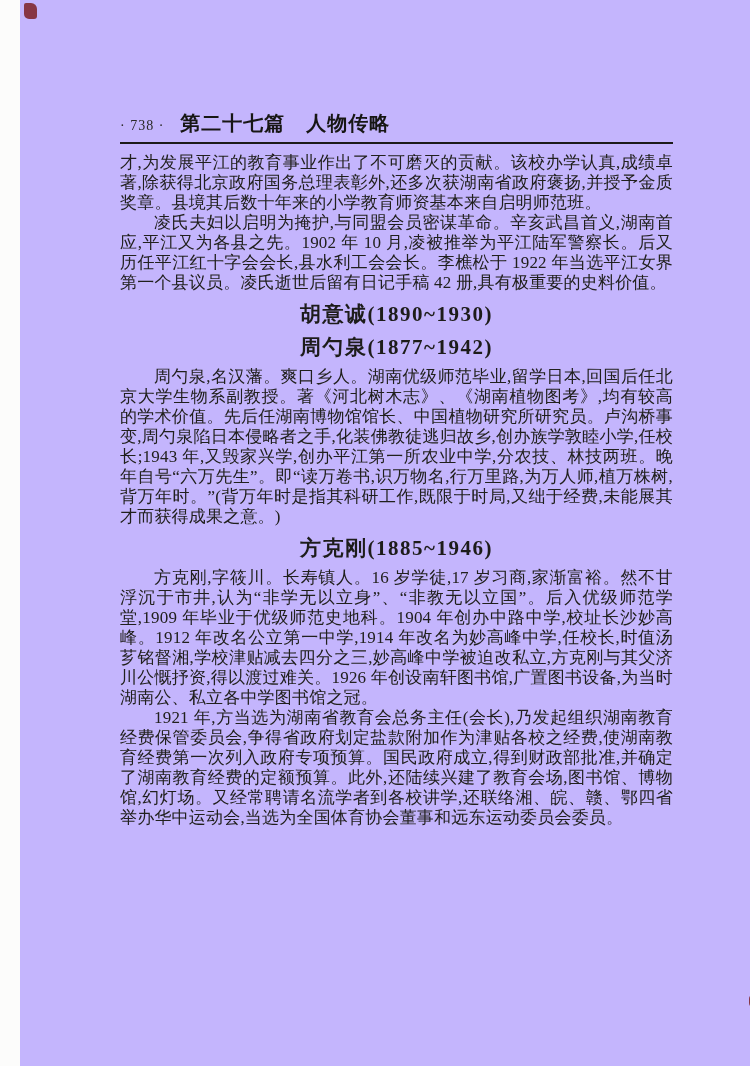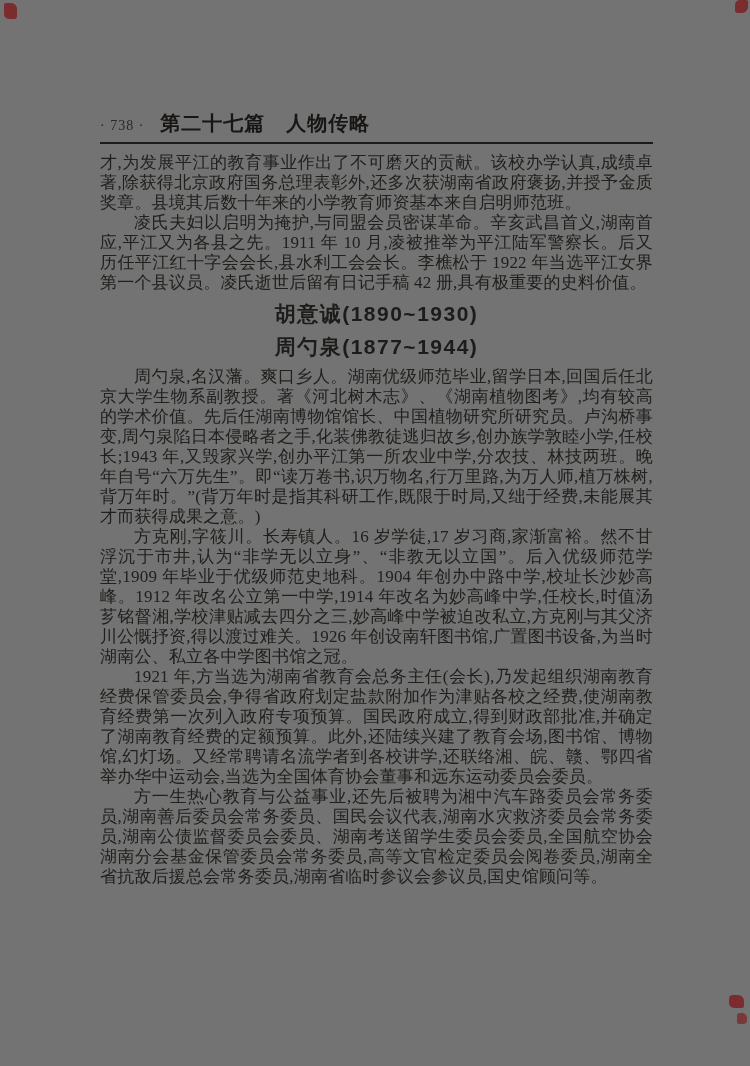--- a/index.html
+++ b/index.html
@@ -5,21 +5,22 @@
   html, body { margin: 0; padding: 0; }
   body {
     width: 750px; height: 1066px;
     background: #fcfcfb;
     position: relative;
     overflow: hidden;
     font-family: "Liberation Serif", "DejaVu Serif", serif;
   }
   .scan-page {
     position: absolute; inset: 0;
-    background: #737373;
+    background: #c4b5fd;
+    margin-left: 20px;
   }
   .content {
     position: absolute;
     left: 100px; top: 110px;
     width: 553px;
     color: #21201d;
   }
   .page-header {
     display: flex;
     align-items: baseline;
@@ -51,21 +52,21 @@
   }
   .para.no-indent { text-indent: 0; }
   .entry-heading {
     margin: 9px 0 8px 0;
     text-align: center;
     font-size: 21px;
     line-height: 24px;
     font-weight: 600;
     letter-spacing: 1.5px;
     color: #1d1c1a;
-    font-family: Liberation Sans, sans-serif;
+    font-family: Liberation Serif, serif;
   }
   
   .scan-mark {
     position: absolute;
     background: #7d2023;
     opacity: 0.85;
   }
   .scan-mark.m1 { left: 4px;  top: 3px;    width: 13px; height: 16px; border-radius: 2px 6px 3px 5px; }
   .scan-mark.m2 { left: 735px; top: 0;     width: 13px; height: 13px; border-radius: 5px 2px 6px 3px; }
   .scan-mark.m3 { left: 729px; top: 995px; width: 15px; height: 13px; border-radius: 4px 6px 2px 5px; }
@@ -83,26 +84,26 @@
 
   <div class="content">
 
     <div class="page-header">
       <span class="page-number">· 738 ·</span>
       <span class="chapter-title">第二十七篇　人物传略</span>
     </div>
 
     <div class="page-body">
       <p class="para no-indent">才,为发展平江的教育事业作出了不可磨灭的贡献。该校办学认真,成绩卓著,除获得北京政府国务总理表彰外,还多次获湖南省政府褒扬,并授予金质奖章。县境其后数十年来的小学教育师资基本来自启明师范班。</p>
-      <p class="para">凌氏夫妇以启明为掩护,与同盟会员密谋革命。辛亥武昌首义,湖南首应,平江又为各县之先。1911 年 10 月,凌被推举为平江陆军警察长。后又历任平江红十字会会长,县水利工会会长。李樵松于 1922 年当选平江女界第一个县议员。凌氏逝世后留有日记手稿 42 册,具有极重要的史料价值。</p>
+      <p class="para">凌氏夫妇以启明为掩护,与同盟会员密谋革命。辛亥武昌首义,湖南首应,平江又为各县之先。1902 年 10 月,凌被推举为平江陆军警察长。后又历任平江红十字会会长,县水利工会会长。李樵松于 1922 年当选平江女界第一个县议员。凌氏逝世后留有日记手稿 42 册,具有极重要的史料价值。</p>
 
       <h2 class="entry-heading">胡意诚(1890~1930)</h2>
 
-      <h2 class="entry-heading">周勺泉(1877~1944)</h2>
+      <h2 class="entry-heading">周勺泉(1877~1942)</h2>
       <p class="para">周勺泉,名汉藩。爽口乡人。湖南优级师范毕业,留学日本,回国后任北京大学生物系副教授。著《河北树木志》、《湖南植物图考》,均有较高的学术价值。先后任湖南博物馆馆长、中国植物研究所研究员。卢沟桥事变,周勺泉陷日本侵略者之手,化装佛教徒逃归故乡,创办族学敦睦小学,任校长;1943 年,又毁家兴学,创办平江第一所农业中学,分农技、林技两班。晚年自号“六万先生”。即“读万卷书,识万物名,行万里路,为万人师,植万株树,背万年时。”(背万年时是指其科研工作,既限于时局,又绌于经费,未能展其才而获得成果之意。)</p>
 
+      <h2 class="entry-heading">方克刚(1885~1946)</h2>
       <p class="para">方克刚,字筱川。长寿镇人。16 岁学徒,17 岁习商,家渐富裕。然不甘浮沉于市井,认为“非学无以立身”、“非教无以立国”。后入优级师范学堂,1909 年毕业于优级师范史地科。1904 年创办中路中学,校址长沙妙高峰。1912 年改名公立第一中学,1914 年改名为妙高峰中学,任校长,时值汤芗铭督湘,学校津贴减去四分之三,妙高峰中学被迫改私立,方克刚与其父济川公慨抒资,得以渡过难关。1926 年创设南轩图书馆,广置图书设备,为当时湖南公、私立各中学图书馆之冠。</p>
       <p class="para">1921 年,方当选为湖南省教育会总务主任(会长),乃发起组织湖南教育经费保管委员会,争得省政府划定盐款附加作为津贴各校之经费,使湖南教育经费第一次列入政府专项预算。国民政府成立,得到财政部批准,并确定了湖南教育经费的定额预算。此外,还陆续兴建了教育会场,图书馆、博物馆,幻灯场。又经常聘请名流学者到各校讲学,还联络湘、皖、赣、鄂四省举办华中运动会,当选为全国体育协会董事和远东运动委员会委员。</p>
-      <p class="para">方一生热心教育与公益事业,还先后被聘为湘中汽车路委员会常务委员,湖南善后委员会常务委员、国民会议代表,湖南水灾救济委员会常务委员,湖南公债监督委员会委员、湖南考送留学生委员会委员,全国航空协会湖南分会基金保管委员会常务委员,高等文官检定委员会阅卷委员,湖南全省抗敌后援总会常务委员,湖南省临时参议会参议员,国史馆顾问等。</p>
     </div>
 
   </div>
 </div>
 
 </body></html>

